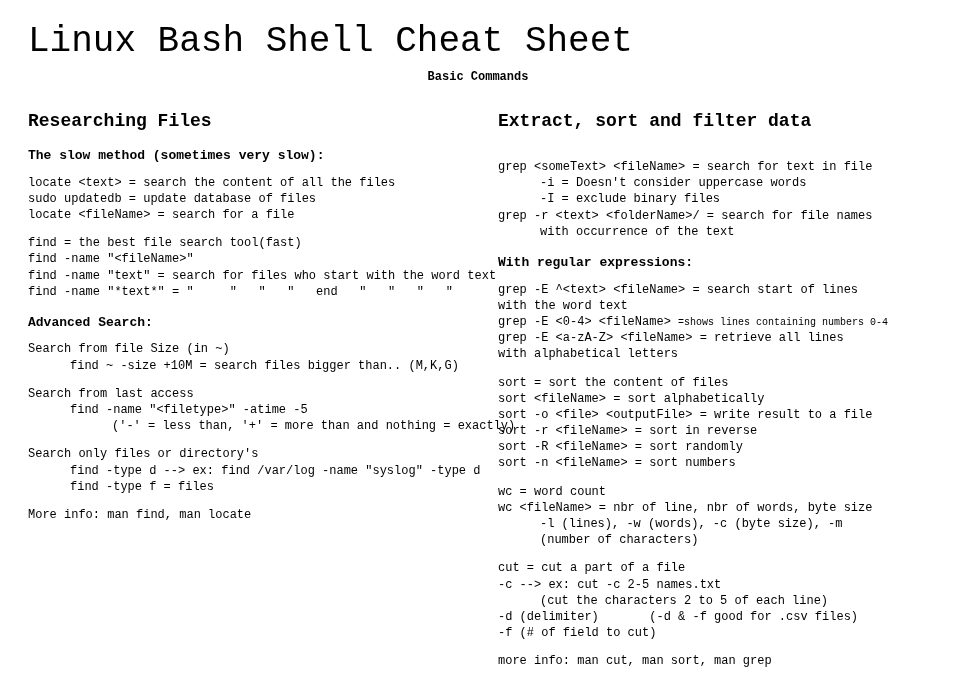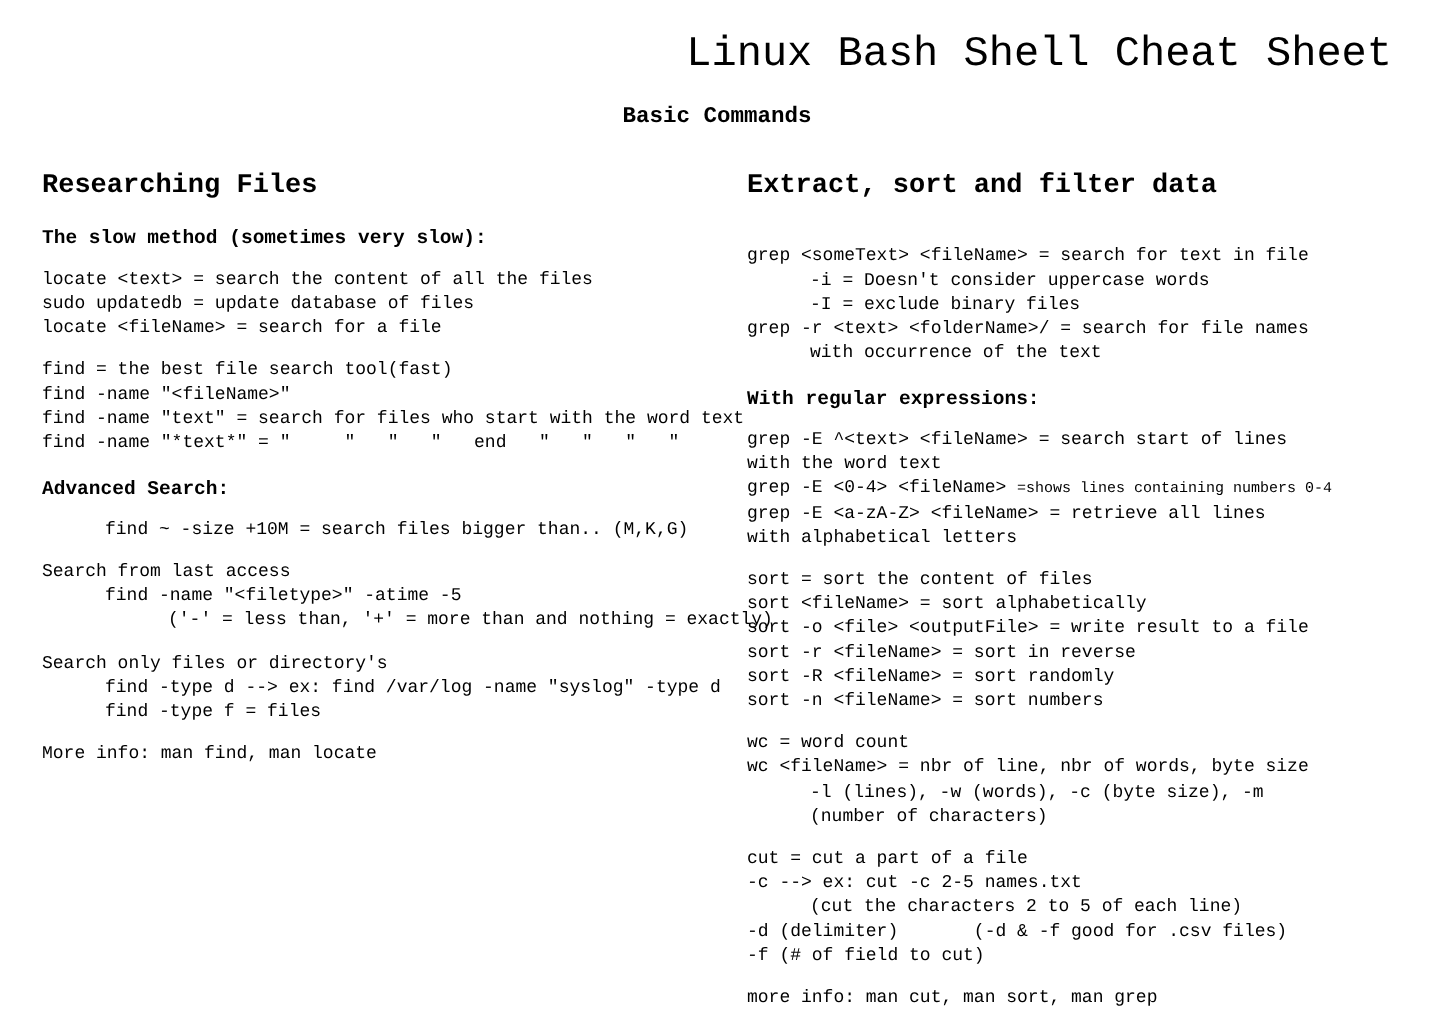--- a/index.html
+++ b/index.html
@@ -7,28 +7,28 @@
     font-family: "Courier New", Courier, monospace;
     background: #fff;
     color: #000;
     width: 956px;
     height: 685px;
     padding: 18px 28px;
     font-size: 12.5px;
     line-height: 1.35;
   }
   .title {
-    text-align: right;
-    font-size: 28px;
+    text-align: left;
+    font-size: 36px;
     font-weight: normal;
-    margin-bottom: 12px;
+    margin-bottom: 2px;
   }
   .subtitle {
     text-align: center;
-    font-size: 15px;
+    font-size: 12px;
     font-weight: bold;
     margin-bottom: 24px;
   }
   .columns {
     display: flex;
     gap: 40px;
   }
   .col {
     flex: 1;
     min-width: 0;
@@ -66,20 +66,21 @@
     <div class="subhead">The slow method (sometimes very slow):</div>
     <div class="line">locate &lt;text&gt; = search the content of all the files</div>
     <div class="line">sudo updatedb = update database of files</div>
     <div class="line">locate &lt;fileName&gt; = search for a file</div>
     <div class="gap"></div>
     <div class="line">find = the best file search tool(fast)</div>
     <div class="line">find -name "&lt;fileName&gt;"</div>
     <div class="line">find -name "text" = search for files who start with the word text</div>
     <div class="line">find -name "*text*" = "     "   "   "   end   "   "   "   "</div>
     <div class="subhead">Advanced Search:</div>
+    <div class="line">Search from file Size (in ~)</div>
     <div class="line ind1">find ~ -size +10M = search files bigger than.. (M,K,G)</div>
     <div class="gap"></div>
     <div class="line">Search from last access</div>
     <div class="line ind1">find -name "&lt;filetype&gt;" -atime -5</div>
     <div class="line ind2">('-' = less than, '+' = more than and nothing = exactly)</div>
     <div class="gap"></div>
     <div class="line">Search only files or directory's</div>
     <div class="line ind1">find -type d --&gt; ex: find /var/log -name "syslog" -type d</div>
     <div class="line ind1">find -type f = files</div>
     <div class="gap"></div>

